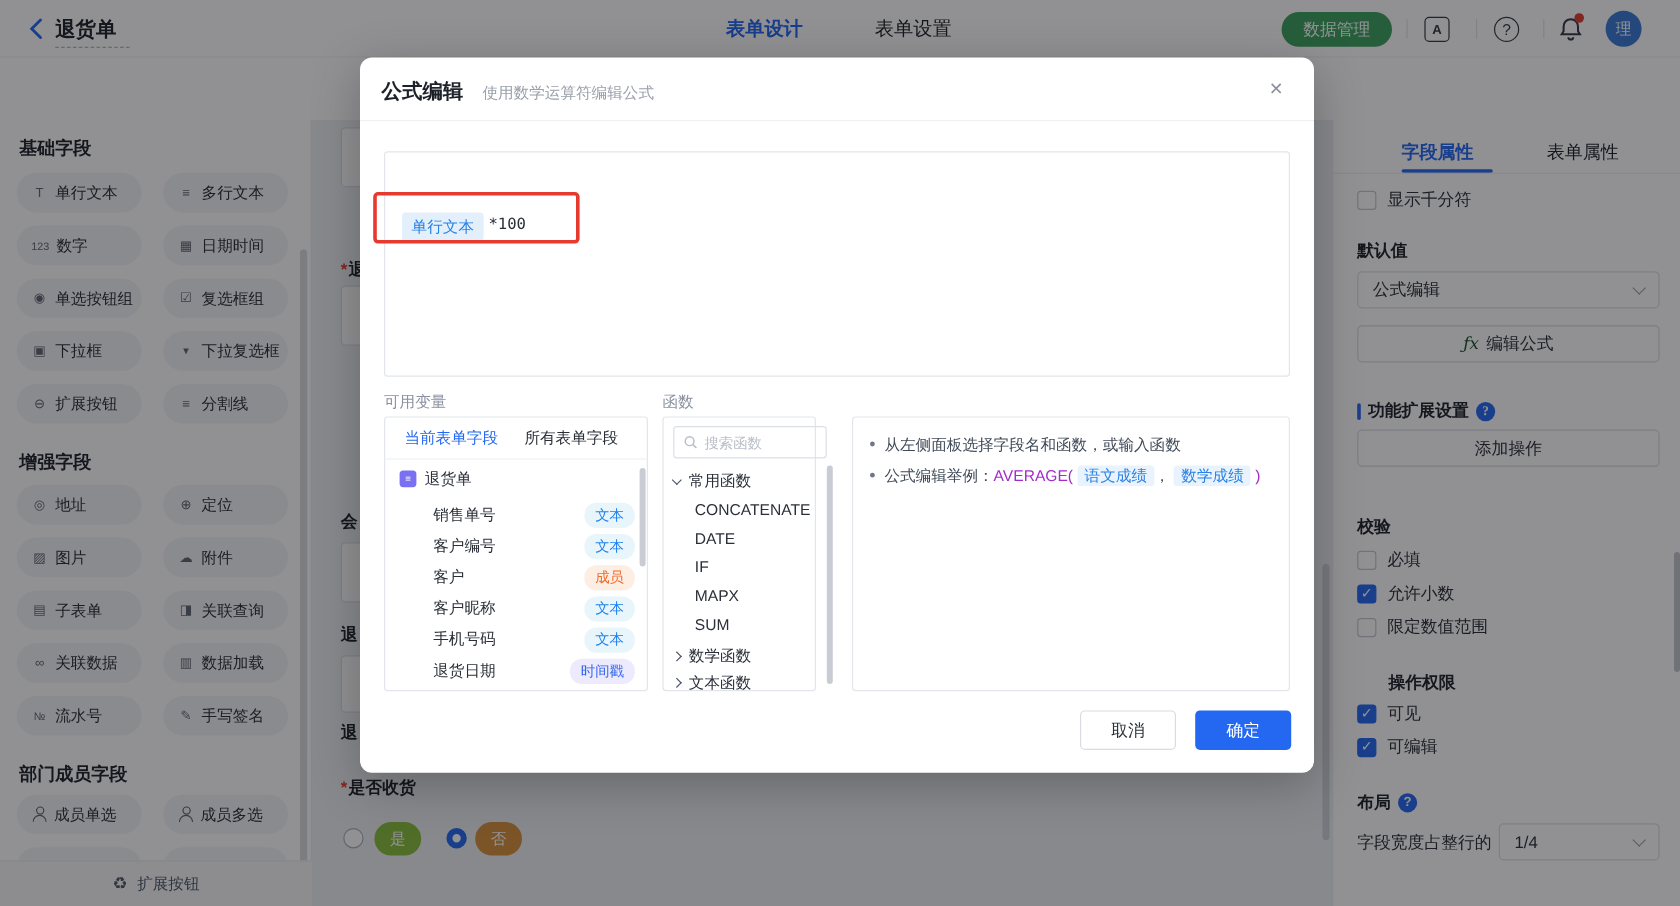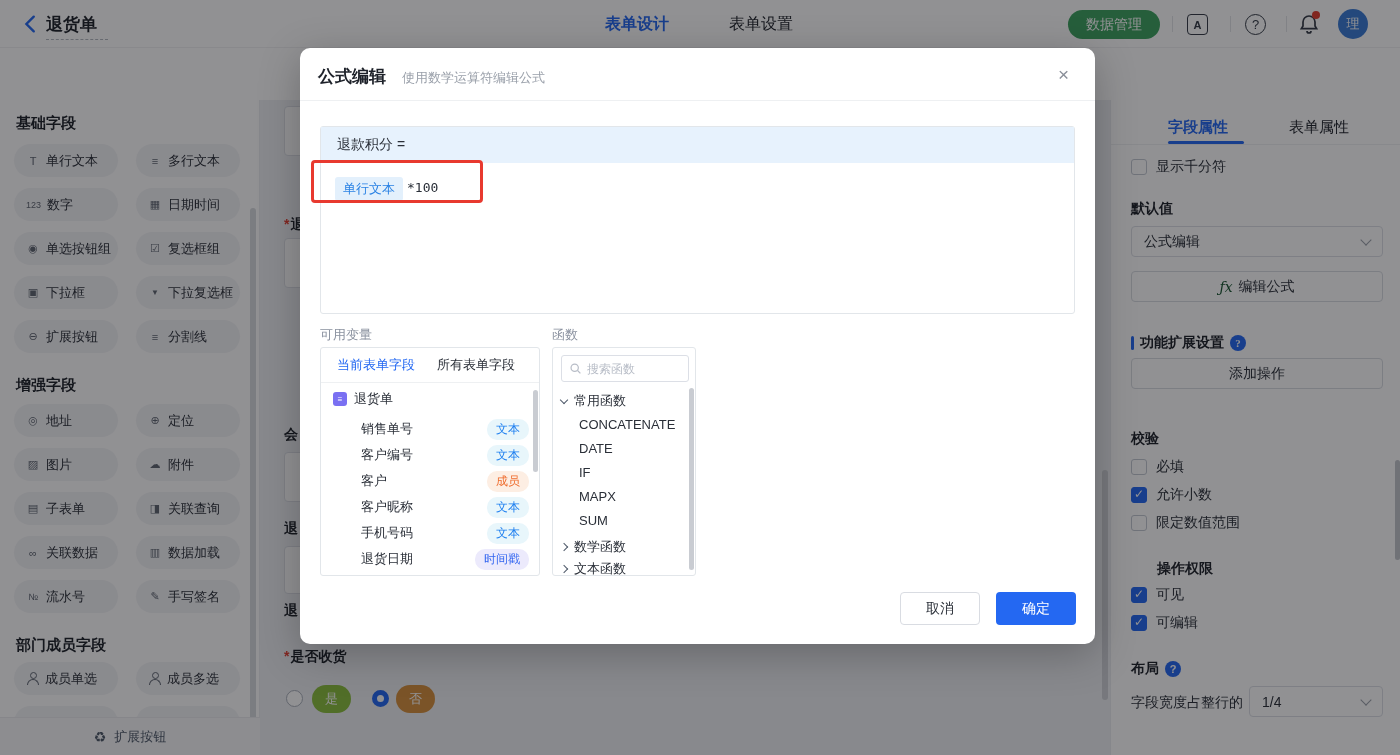--- a/index.html
+++ b/index.html
@@ -394,21 +394,20 @@
 
 <div class="overlay"></div>
 
 <div class="modal">
   <div class="m-title">公式编辑</div>
   <div class="m-sub">使用数学运算符编辑公式</div>
   <div class="m-close">×</div>
   <div class="m-divider"></div>
 
   <div class="f-box">
-    <div class="f-head">退款积分 =</div>
     <div class="token">单行文本</div>
     <div class="f-rest">*100</div>
   </div>
   <div class="red-annot"></div>
 
   <div class="m-sec-label" style="left:20px;">可用变量</div>
   <div class="m-sec-label" style="left:252px;">函数</div>
 
   <div class="panel" style="left:20px;width:220px;">
     <div class="vtabs">
@@ -439,21 +438,21 @@
       <span>手机号码</span>
       <span class="badge text">文本</span>
       </div>
     <div class="vrow" style="top:198px;">
       <span>退货日期</span>
       <span class="badge timestamp">时间戳</span>
       </div>
     <div class="v-scroll"></div>
   </div>
 
-  <div class="panel" style="left:252px;width:144px;">
+  <div class="panel" style="left:252px;width:128px;">
     <div class="search-box">
       <svg width="13" height="13" viewBox="0 0 16 16">
         <circle cx="7" cy="7" r="4.5" fill="none" stroke="#b8bdc7" stroke-width="1.5"></circle>
         <line x1="10.5" y1="10.5" x2="14" y2="14" stroke="#b8bdc7" stroke-width="1.5"></line>
         </svg>
       <input type="text" placeholder="搜索函数" style="">
     </div>
     <div class="fgroup" style="top:44px;">
       <span class="tchev open"></span>
       <span>常用函数</span>
@@ -467,16 +466,31 @@
       <span class="tchev closed"></span>
       <span>数学函数</span>
       </div>
     <div class="fgroup" style="top:212px;">
       <span class="tchev closed"></span>
       <span>文本函数</span>
       </div>
     <div class="f-scroll"></div>
   </div>
 
+  <div class="panel" style="left:410px;width:365px;">
+    <div class="hrow" style="top:14px;">
+      <span class="bullet"></span>
+      <span>从左侧面板选择字段名和函数，或输入函数</span>
+    </div>
+    <div class="hrow" style="top:40px;">
+      <span class="bullet"></span>
+      <span>
+        <span>公式编辑举例：</span><span class="hl-fn">AVERAGE(</span>
+        <span class="hl-chip">语文成绩</span><span>，</span>
+        <span class="hl-chip">数学成绩</span>
+        <span class="hl-fn">)</span>
+      </span>
+    </div>
+  </div>
 
   <div class="m-cancel">取消</div>
   <div class="m-ok">确定</div>
 </div>
 
 </body></html>

